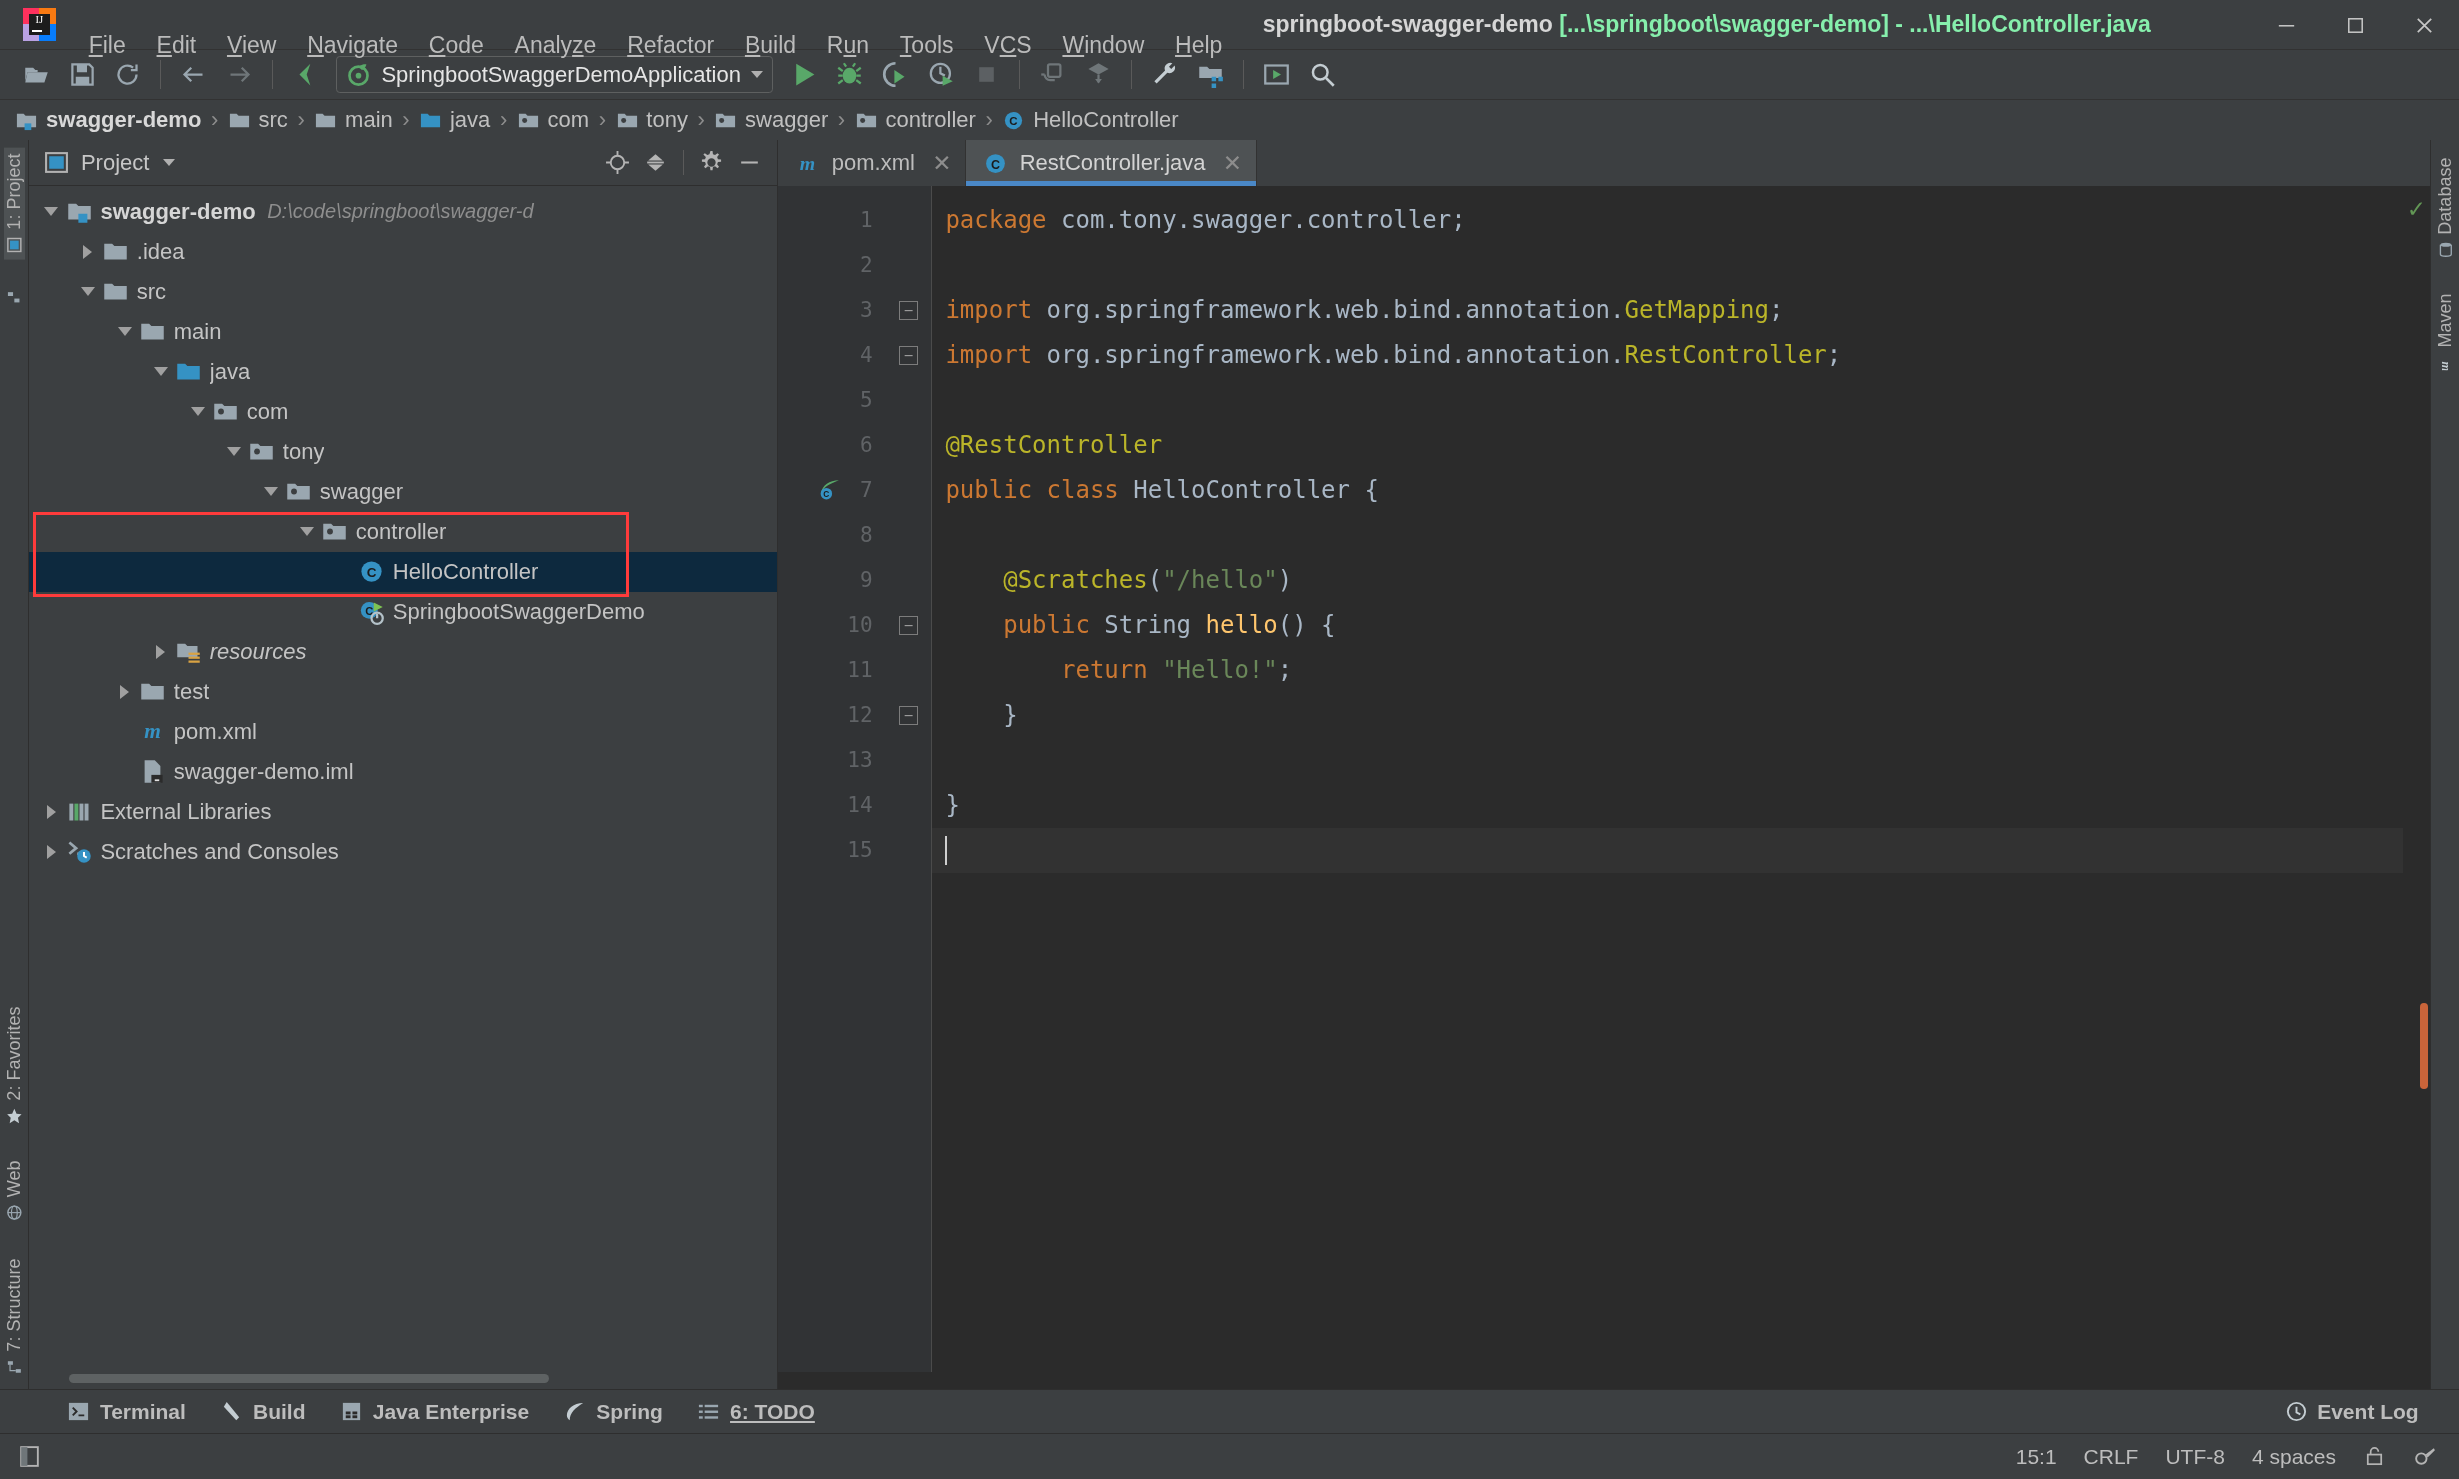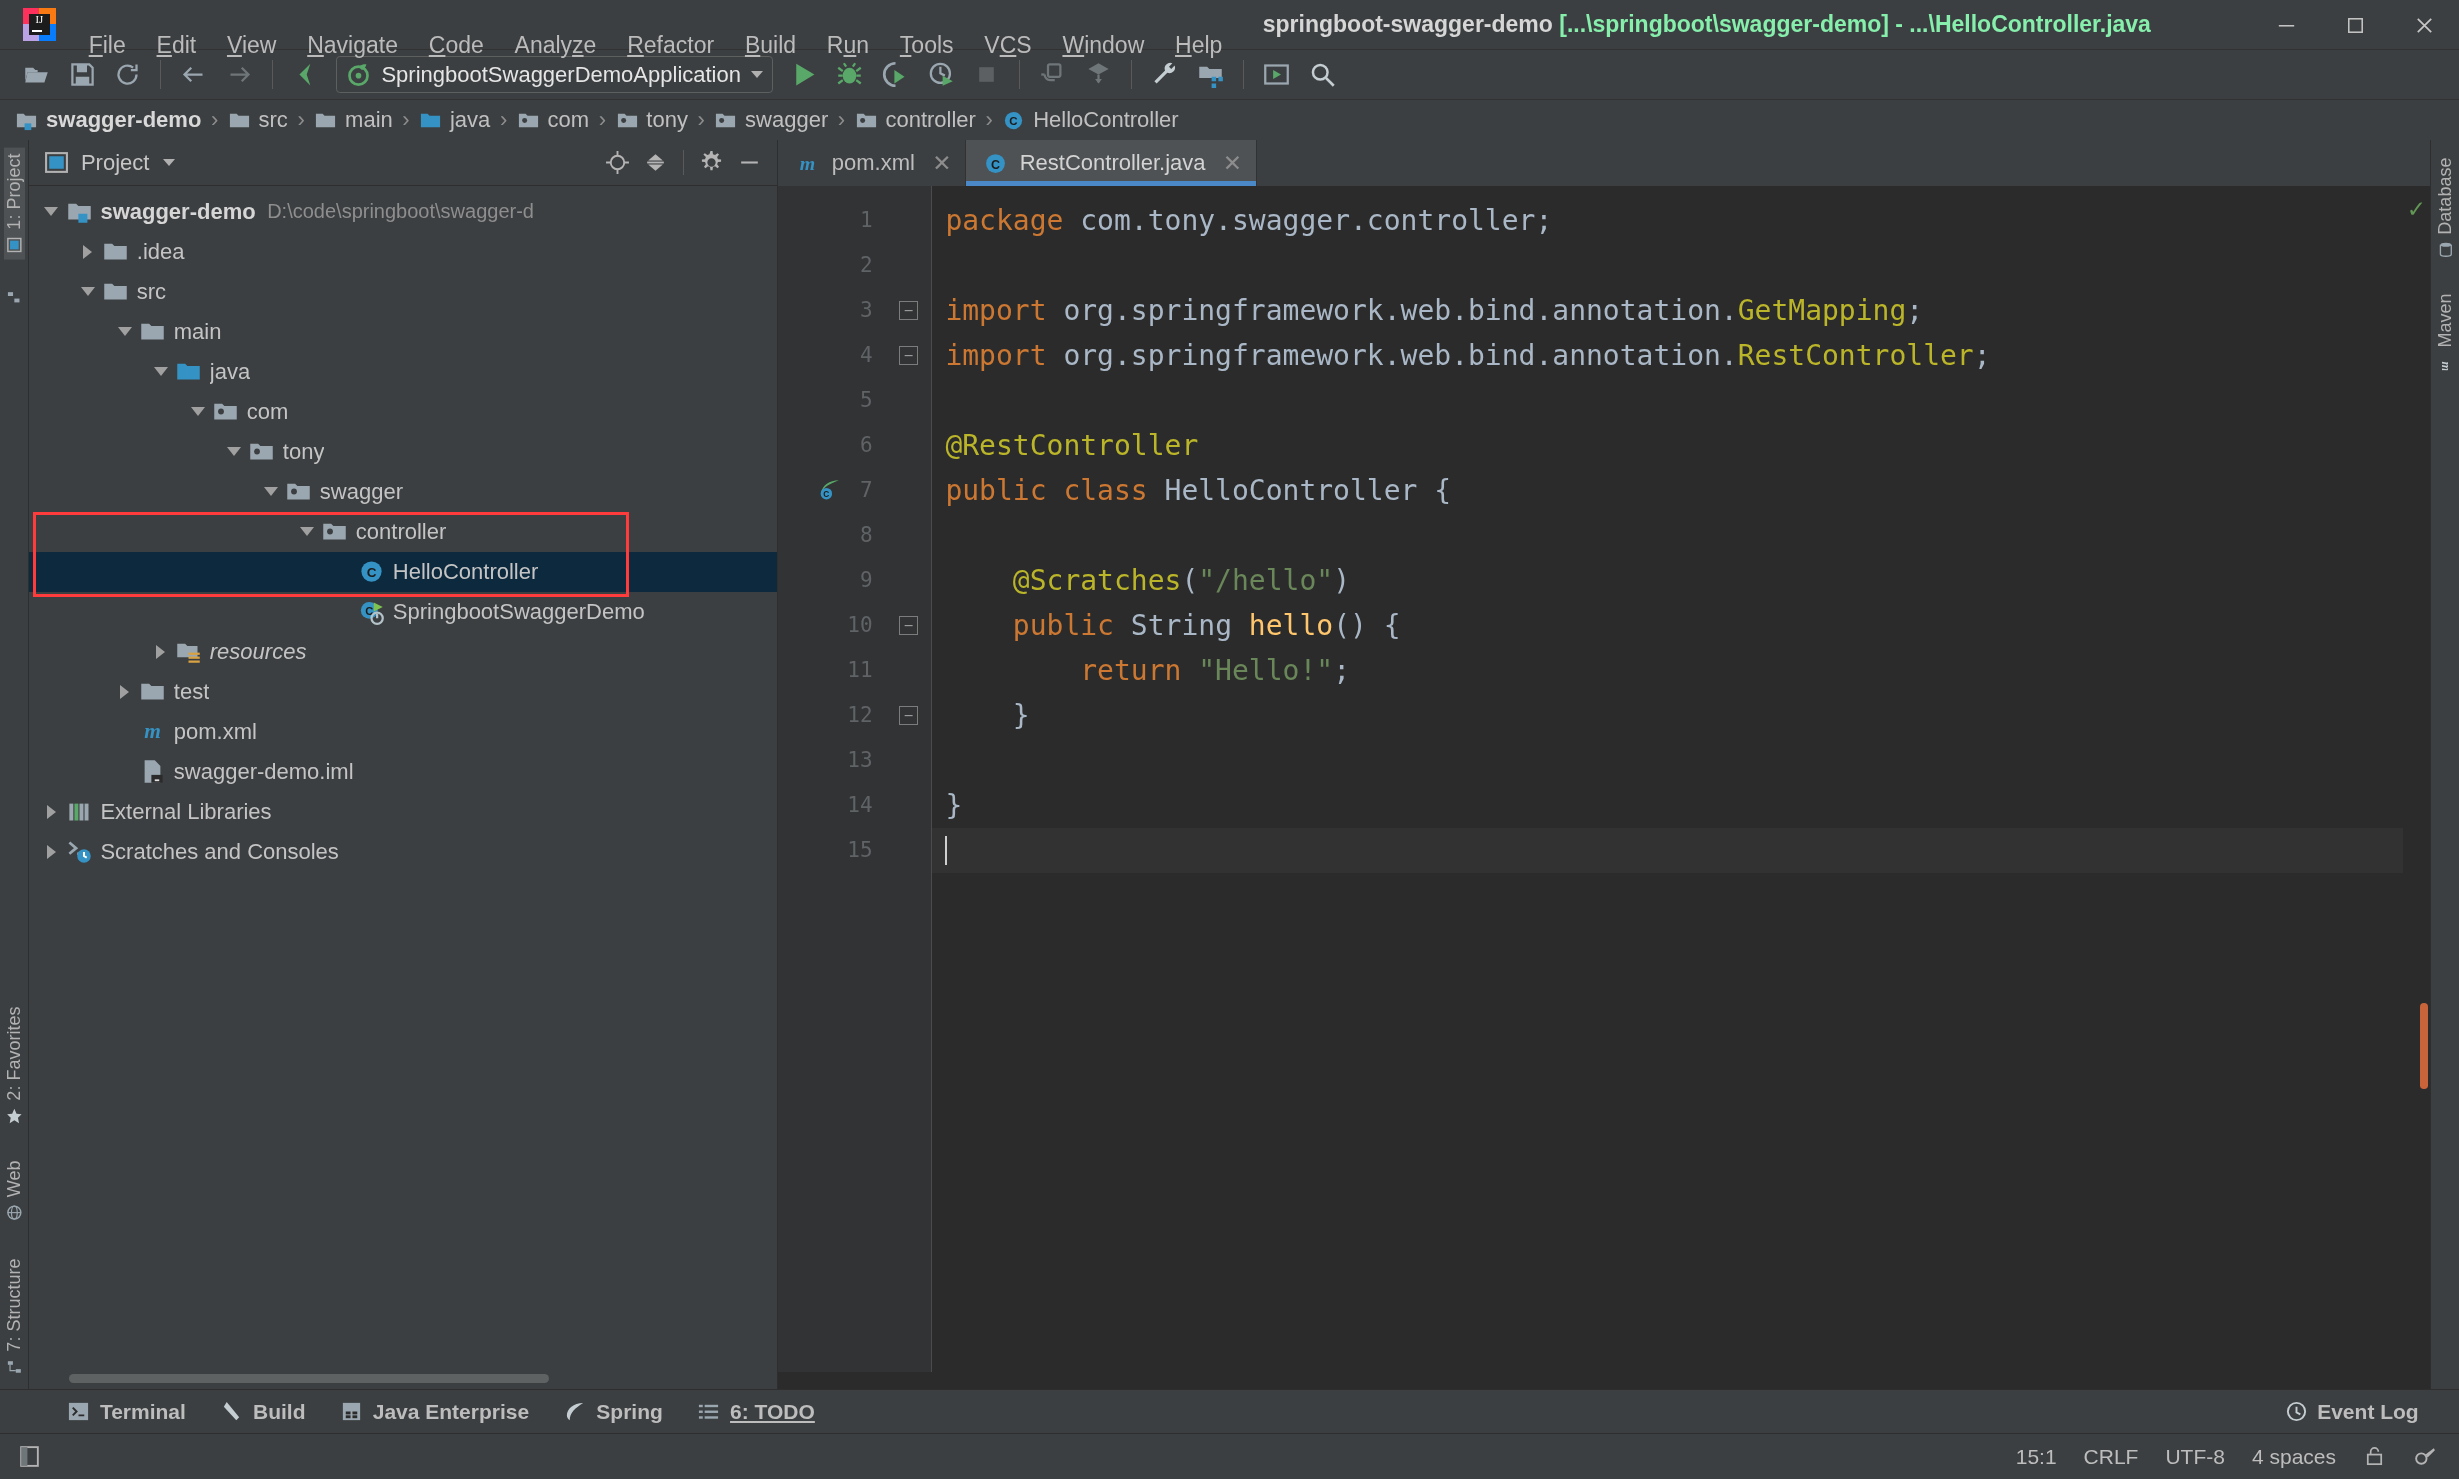--- a/index.html
+++ b/index.html
@@ -110,21 +110,21 @@
     padding-right: 7.7px; white-space: nowrap; position: relative;
   }
   .tnode.selected { background: #0d293e; }
   .tnode .arrow { width: 25px; display: flex; align-items: center; justify-content: center; flex: none; }
   .tnode .arrow i { display: block; width: 0; height: 0; }
   .arrow.down i { border-left: 7.7px solid transparent; border-right: 7.7px solid transparent; border-top: 9.6px solid #a0a0a0; }
   .arrow.right i { border-top: 7.7px solid transparent; border-bottom: 7.7px solid transparent; border-left: 9.6px solid #a0a0a0; }
   .tnode .tico { width: 31px; display: flex; align-items: center; justify-content: center; flex: none; margin-right: 5.8px; }
   .tnode .tlabel { overflow: hidden; }
   .tnode .tlabel.bold { font-weight: bold; color: #d6d6d6; }
-  .tnode .tpath { color: #8e8e8e; font-size: 20px; margin-left: 11.5px; }
+  .tnode .tpath { color: #8e8e8e; font-size: 20px; margin-left: 11.5px; font-style: italic; }
 
   .red-box {
     position: absolute; border: 3.8px solid #ff3b3b; pointer-events: none; box-sizing: border-box;
   }
 
   .pp-scroll { height: 21px; background: #3c3f41; flex: none; position: relative; }
   .pp-scroll .thumb { position: absolute; left: 40px; top: 5.8px; height: 9.6px; width: 480px; background: #5e6263; border-radius: 4.8px; }
 
   
   .editor-col { flex: 1; display: flex; flex-direction: column; min-width: 0; background: #2b2b2b; }
@@ -143,21 +143,21 @@
     font-family: "DejaVu Sans Mono", monospace; font-size: 21px; color: #606366;
   }
   .gline { height: 45px; display: flex; align-items: center; justify-content: flex-end; padding-right: 13.4px; position: relative; }
   .fold-col { width: 46px; background: #313335; flex: none; padding-top: 11.5px; position: relative; border-right: 1px solid #4b4b4b;}
   .fline { height: 45px; display: flex; align-items: center; justify-content: center; }
   .fold-mark { width: 19px; height: 19px; border: 1px solid #7c7c7c; display: flex; align-items: center; justify-content: center; color: #9a9a9a; font-size: 16.3px; line-height: 1; }
 
   .code-area { flex: 1; padding-top: 11.5px; position: relative; min-width: 0; overflow: hidden; }
   .cline {
     height: 45px; display: flex; align-items: center; padding-left: 13.4px;
-    font-family: "DejaVu Sans Mono", monospace; font-size: 28px; white-space: pre; color: #a9b7c6;
+    font-family: "DejaVu Sans Mono", monospace; font-size: 24px; white-space: pre; color: #a9b7c6;
   }
   .cline.cur { background: #323232; }
   .k  { color: #cc7832; }   
   .an { color: #bbb529; }   
   .s  { color: #6a8759; }   
   .p  { color: #a9b7c6; }   
   .ty { color: #a9b7c6; }
   .fn { color: #ffc66d; }   
   .cursor { display: inline-block; width: 1.9px; height: 29px; background: #cfcfcf; vertical-align: middle; }
 

